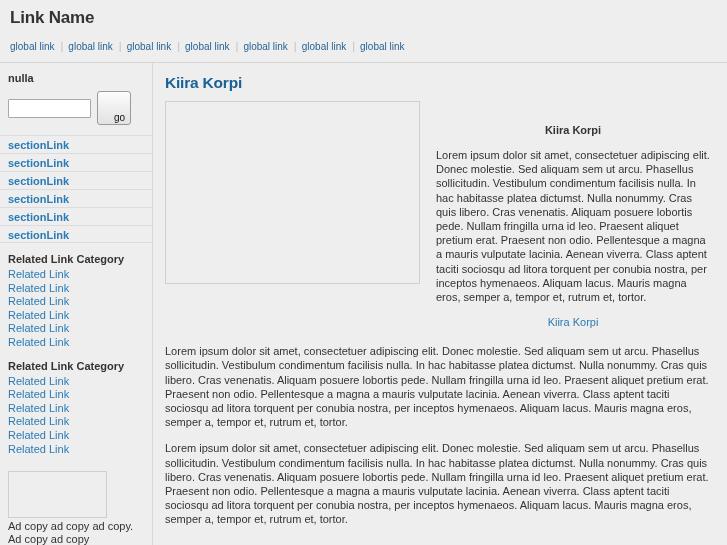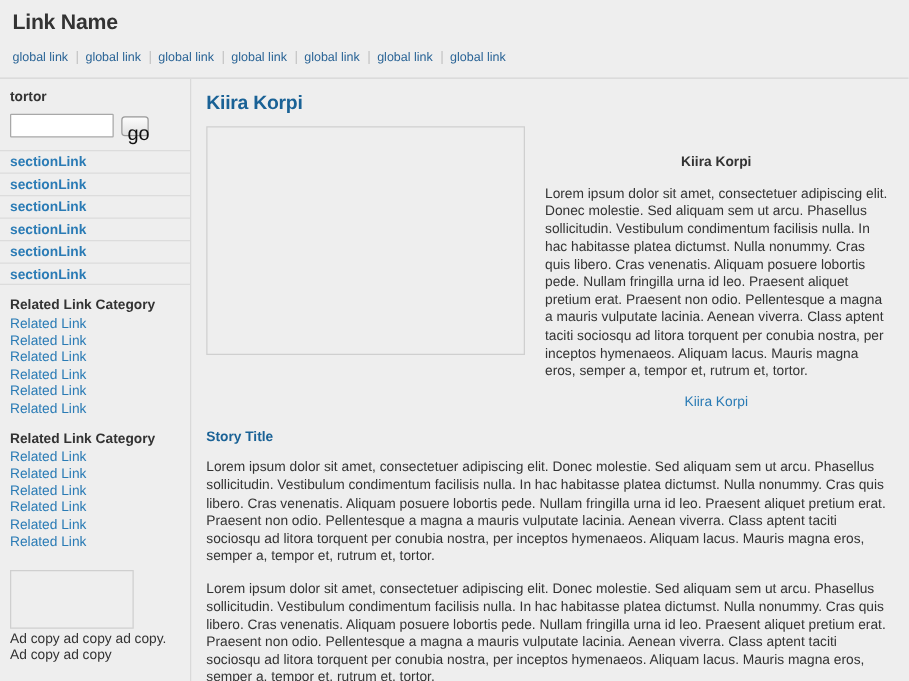--- a/index.html
+++ b/index.html
@@ -95,26 +95,26 @@
     background: #ffffff;
     font-family: "Liberation Sans", sans-serif;
     font-size: 11px;
     padding: 1px 3px;
     border-radius: 1px;
   }
   .go-button {
     width: 22px;
     height: 16px;
     font-family: "Liberation Sans", sans-serif;
-    font-size: 16px;
+    font-size: 10px;
     color: #111;
     background: linear-gradient(#fcfcfc, #e2e2e2);
     border: 1px solid #9a9a9a;
     border-radius: 3px;
-    padding: 4px;
+    padding: 16px;
     line-height: 19px;
     cursor: pointer;
   }
 
   
   .section-links { margin: 0; padding: 0; list-style: none; }
   .section-links li {
     border-top: 1px solid #dcdcdc;
     padding: 3px 8px 3px 8px;
     line-height: 12px;
@@ -241,21 +241,21 @@
   <div class="site-header">
     <div class="site-title">Link Name</div>
     <div class="global-nav" id="global-nav"><a href="#">global link</a><span class="global-sep">|</span><a href="#">global link</a><span class="global-sep">|</span><a href="#">global link</a><span class="global-sep">|</span><a href="#">global link</a><span class="global-sep">|</span><a href="#">global link</a><span class="global-sep">|</span><a href="#">global link</a><span class="global-sep">|</span><a href="#">global link</a></div>
   </div>
 
   <div class="columns">
 
     <div class="sidebar">
 
       <div class="search-block">
-        <div class="search-label">tortor</div>
+        <div class="search-label">nulla</div>
         <div class="search-row">
           <input class="search-input" type="text" placeholder="" style="">
           <button class="go-button">go</button>
         </div>
       </div>
 
       <ul class="section-links" id="section-links">
           <li><a href="#">sectionLink</a></li>
           <li><a href="#">sectionLink</a></li>
           <li><a href="#">sectionLink</a></li>
@@ -307,21 +307,20 @@
           <div class="feature-heading">Kiira Korpi</div>
           <p class="feature-body">Lorem ipsum dolor sit amet, consectetuer adipiscing elit. Donec molestie. Sed aliquam sem ut arcu. Phasellus sollicitudin. Vestibulum condimentum facilisis nulla. In hac habitasse platea dictumst. Nulla nonummy. Cras quis libero. Cras venenatis. Aliquam posuere lobortis pede. Nullam fringilla urna id leo. Praesent aliquet pretium erat. Praesent non odio. Pellentesque a magna a mauris vulputate lacinia. Aenean viverra. Class aptent taciti sociosqu ad litora torquent per conubia nostra, per inceptos hymenaeos. Aliquam lacus. Mauris magna eros, semper a, tempor et, rutrum et, tortor.</p>
           <div class="feature-caption">
             <a href="#">Kiira Korpi</a>
           </div>
         </div>
       </div>
 
       <div id="stories">
           <div class="story">
-            <div class="story-title">Story Title</div>
             <p>Lorem ipsum dolor sit amet, consectetuer adipiscing elit. Donec molestie. Sed aliquam sem ut arcu. Phasellus sollicitudin. Vestibulum condimentum facilisis nulla. In hac habitasse platea dictumst. Nulla nonummy. Cras quis libero. Cras venenatis. Aliquam posuere lobortis pede. Nullam fringilla urna id leo. Praesent aliquet pretium erat. Praesent non odio. Pellentesque a magna a mauris vulputate lacinia. Aenean viverra. Class aptent taciti sociosqu ad litora torquent per conubia nostra, per inceptos hymenaeos. Aliquam lacus. Mauris magna eros, semper a, tempor et, rutrum et, tortor.</p>
             <p>Lorem ipsum dolor sit amet, consectetuer adipiscing elit. Donec molestie. Sed aliquam sem ut arcu. Phasellus sollicitudin. Vestibulum condimentum facilisis nulla. In hac habitasse platea dictumst. Nulla nonummy. Cras quis libero. Cras venenatis. Aliquam posuere lobortis pede. Nullam fringilla urna id leo. Praesent aliquet pretium erat. Praesent non odio. Pellentesque a magna a mauris vulputate lacinia. Aenean viverra. Class aptent taciti sociosqu ad litora torquent per conubia nostra, per inceptos hymenaeos. Aliquam lacus. Mauris magna eros, semper a, tempor et, rutrum et, tortor.</p>
           </div>
         </div>
 
     </div>
   </div>
 </div>
 
 </body></html>

